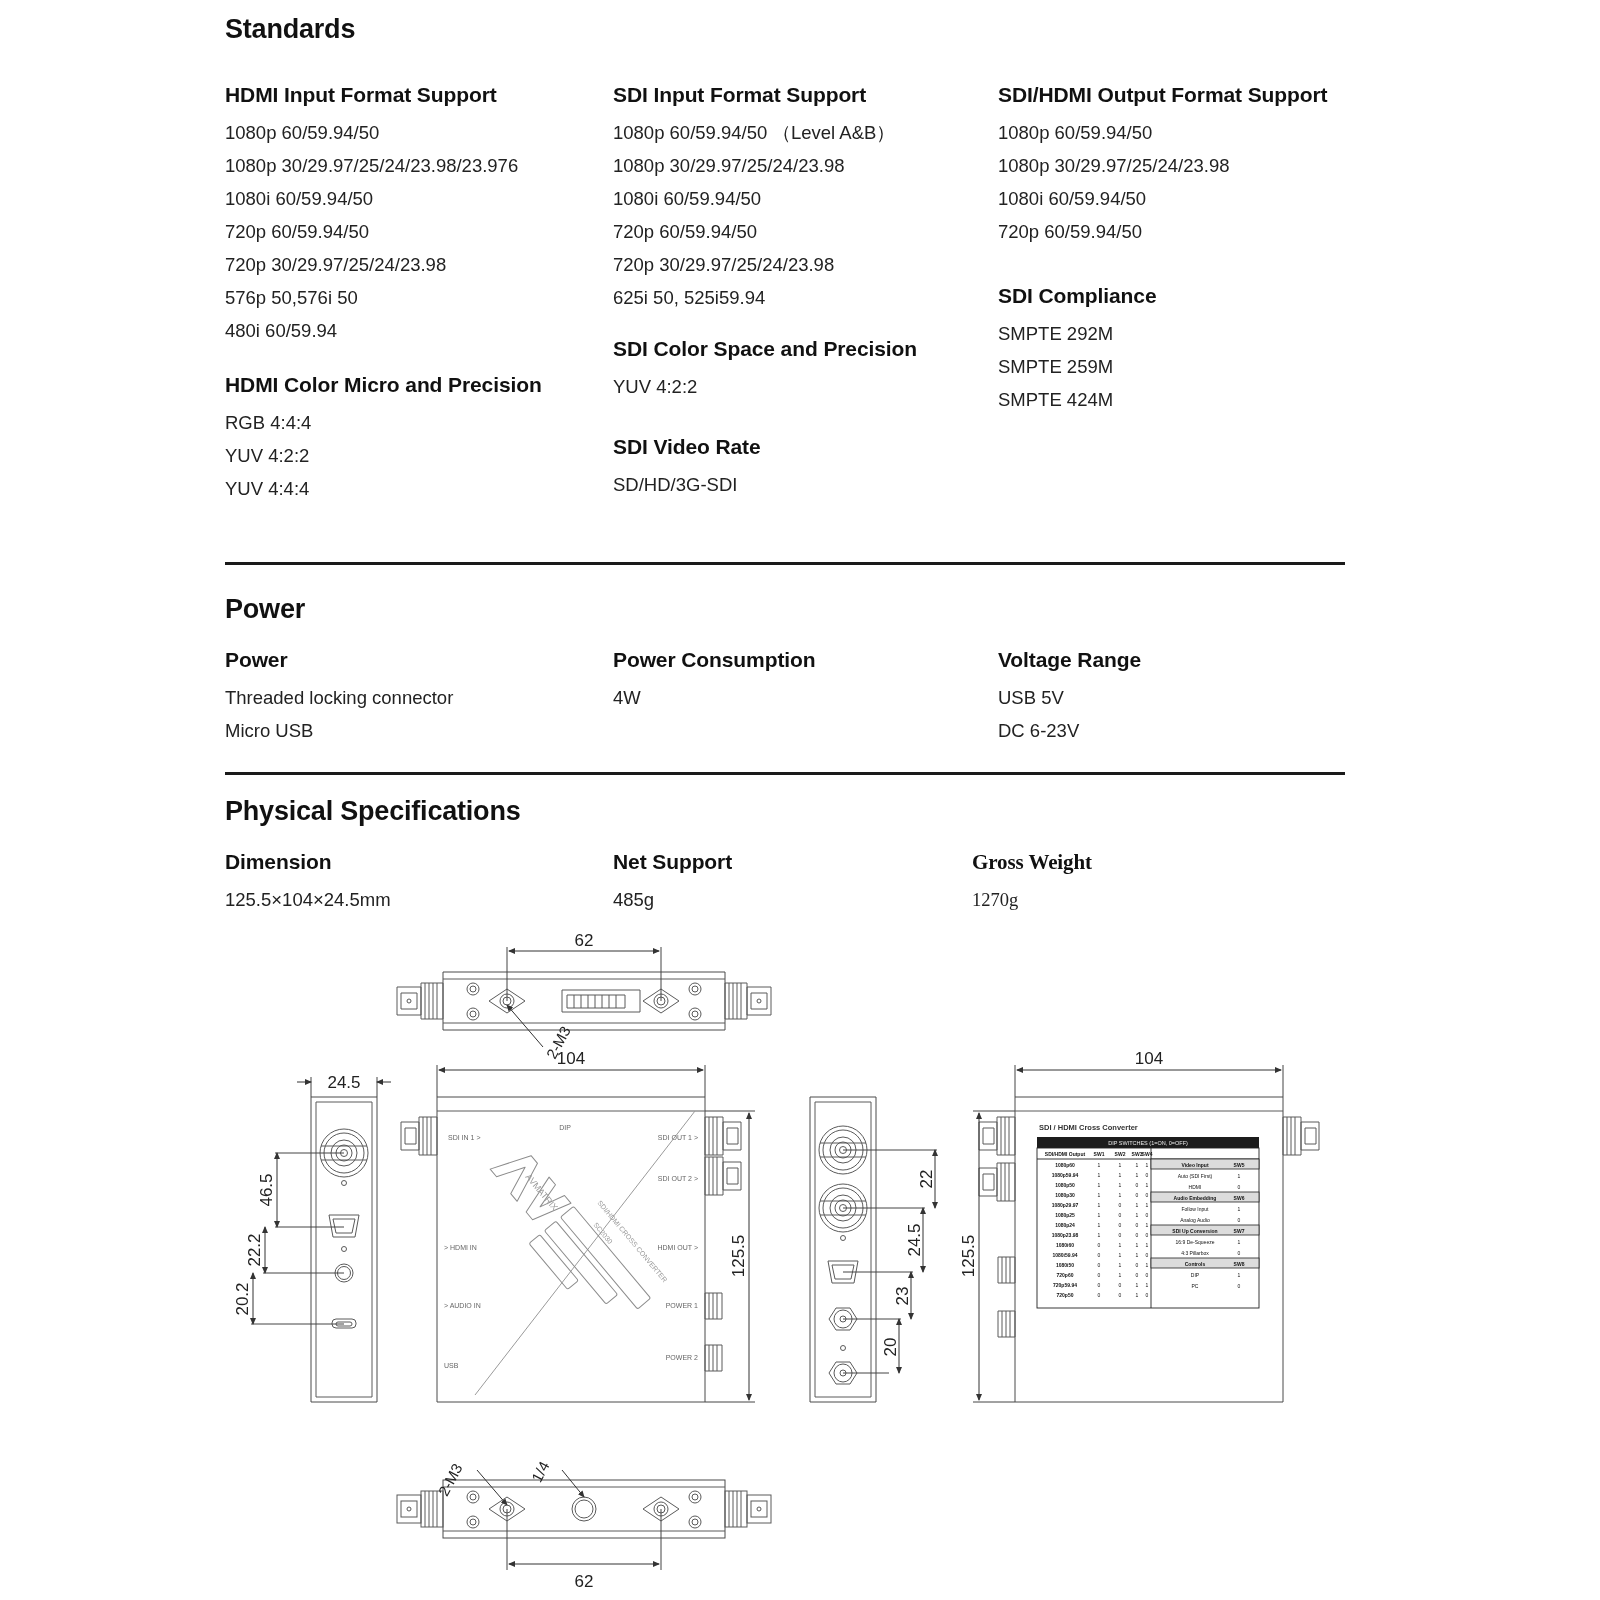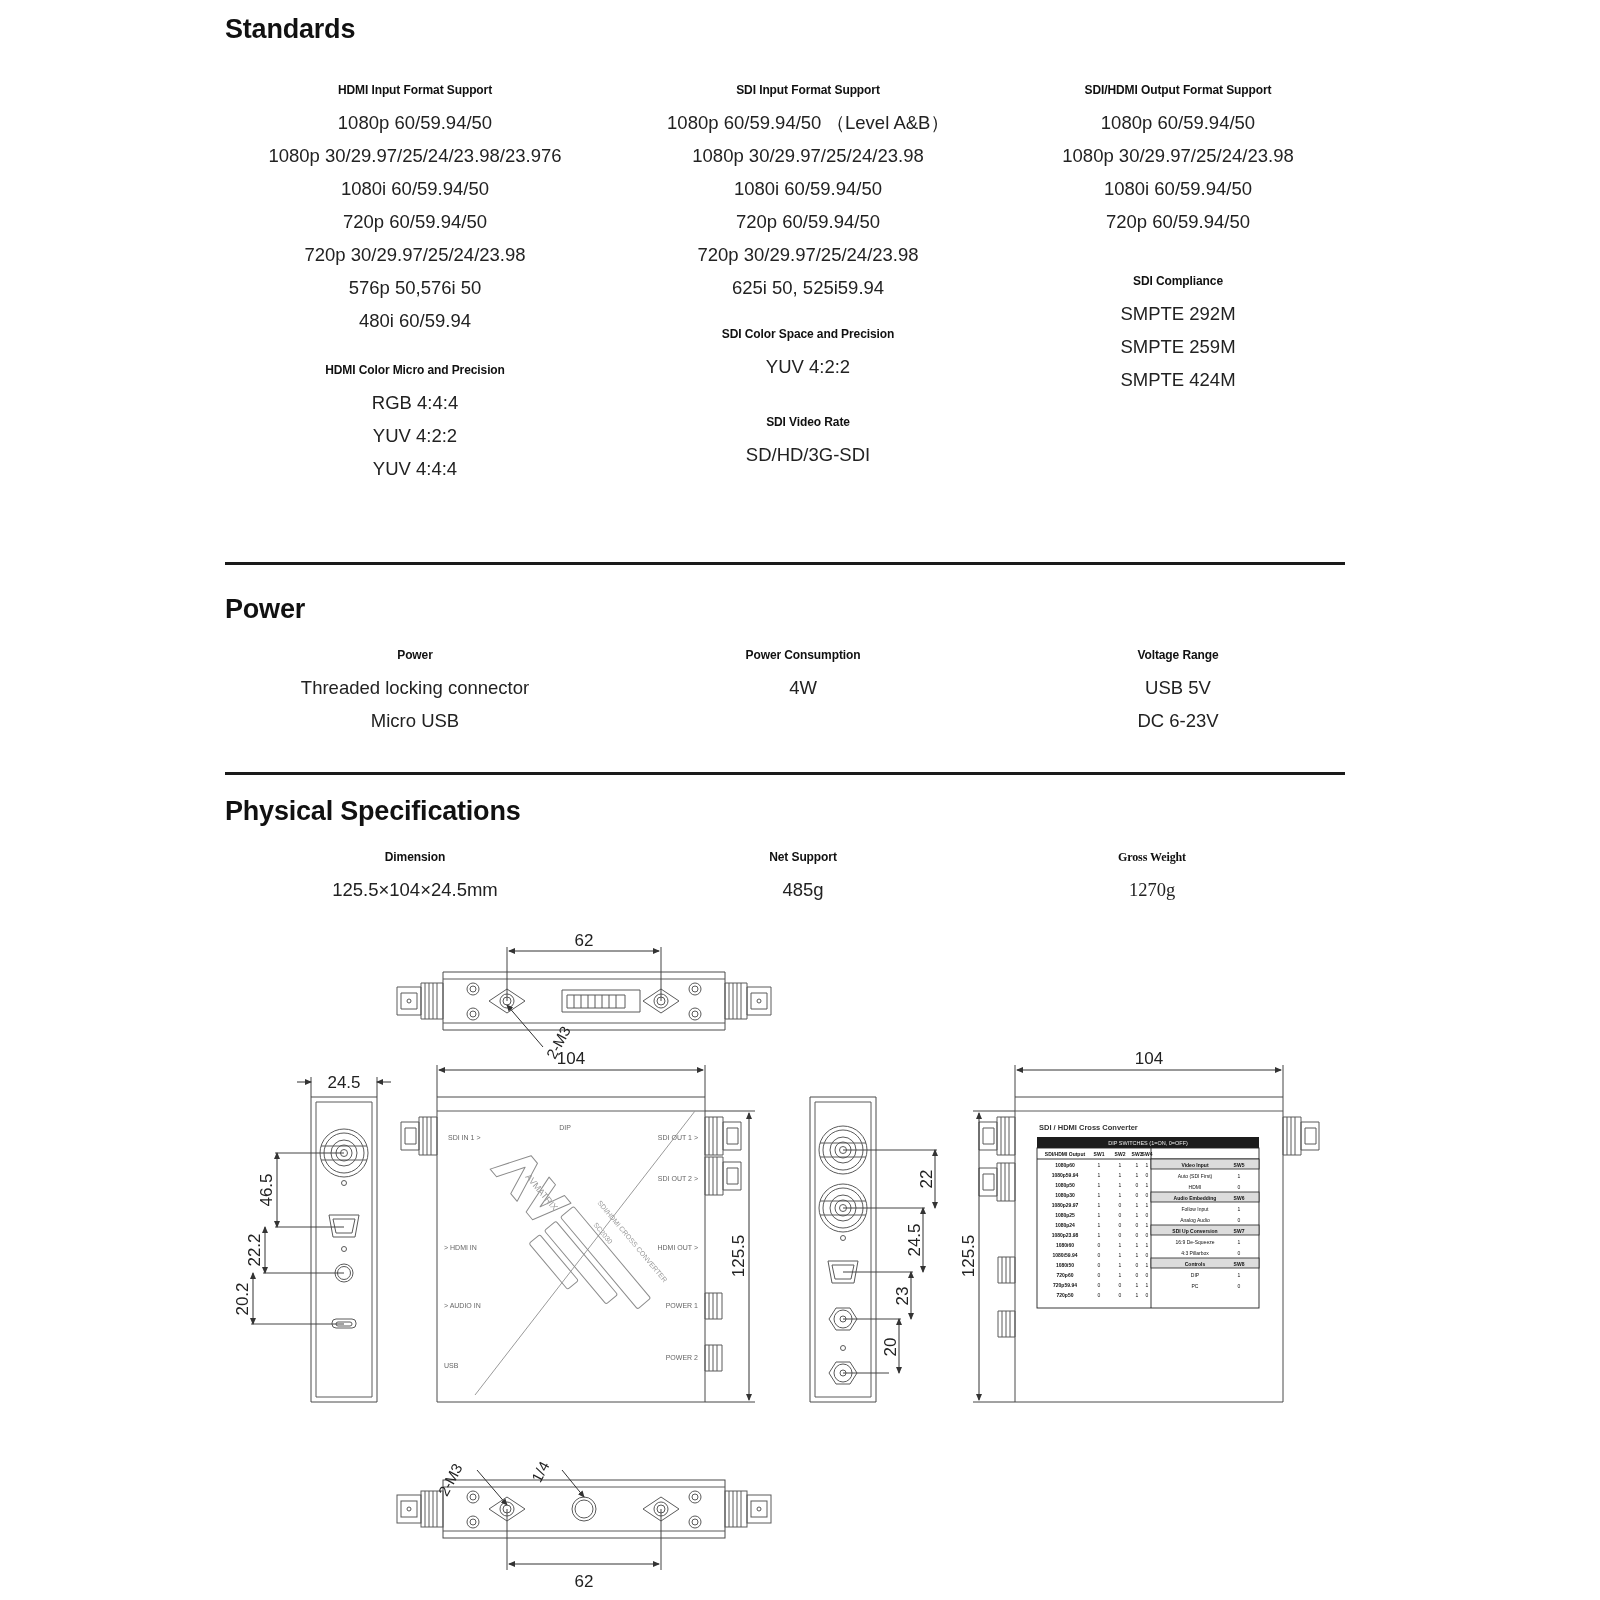--- a/index.html
+++ b/index.html
@@ -4,38 +4,38 @@
 <style>
   html,body{margin:0;padding:0;background:#fff;}
   body{
     width:1600px;height:1600px;
     font-family:"Liberation Sans","DejaVu Sans",sans-serif;
     color:#111;
     -webkit-font-smoothing:antialiased;
     overflow:hidden;
     position:relative;
   }
-  .page{position:relative;width:1328px;height:1600px;text-align:center;}
+  .page{position:relative;width:1328px;height:1600px;}
 
   .sec-title{
     position:absolute;
     font-size:27px;
     font-weight:bold;
     color:#111;
     letter-spacing:-0.2px;
   }
   .divider{
     position:absolute;
     left:225px;width:1120px;height:0;
     border-top:3px solid #1a1a1a;
   }
 
   .col{position:absolute;}
   .hdr{
-    font-size:12px;
+    font-size:21px;
     font-weight:bold;
     color:#111;
     margin:0 0 9px 0;
     letter-spacing:-0.1px;
     white-space:nowrap;
   }
   .line{
     font-size:18.5px;
     font-weight:normal;
     color:#222;

